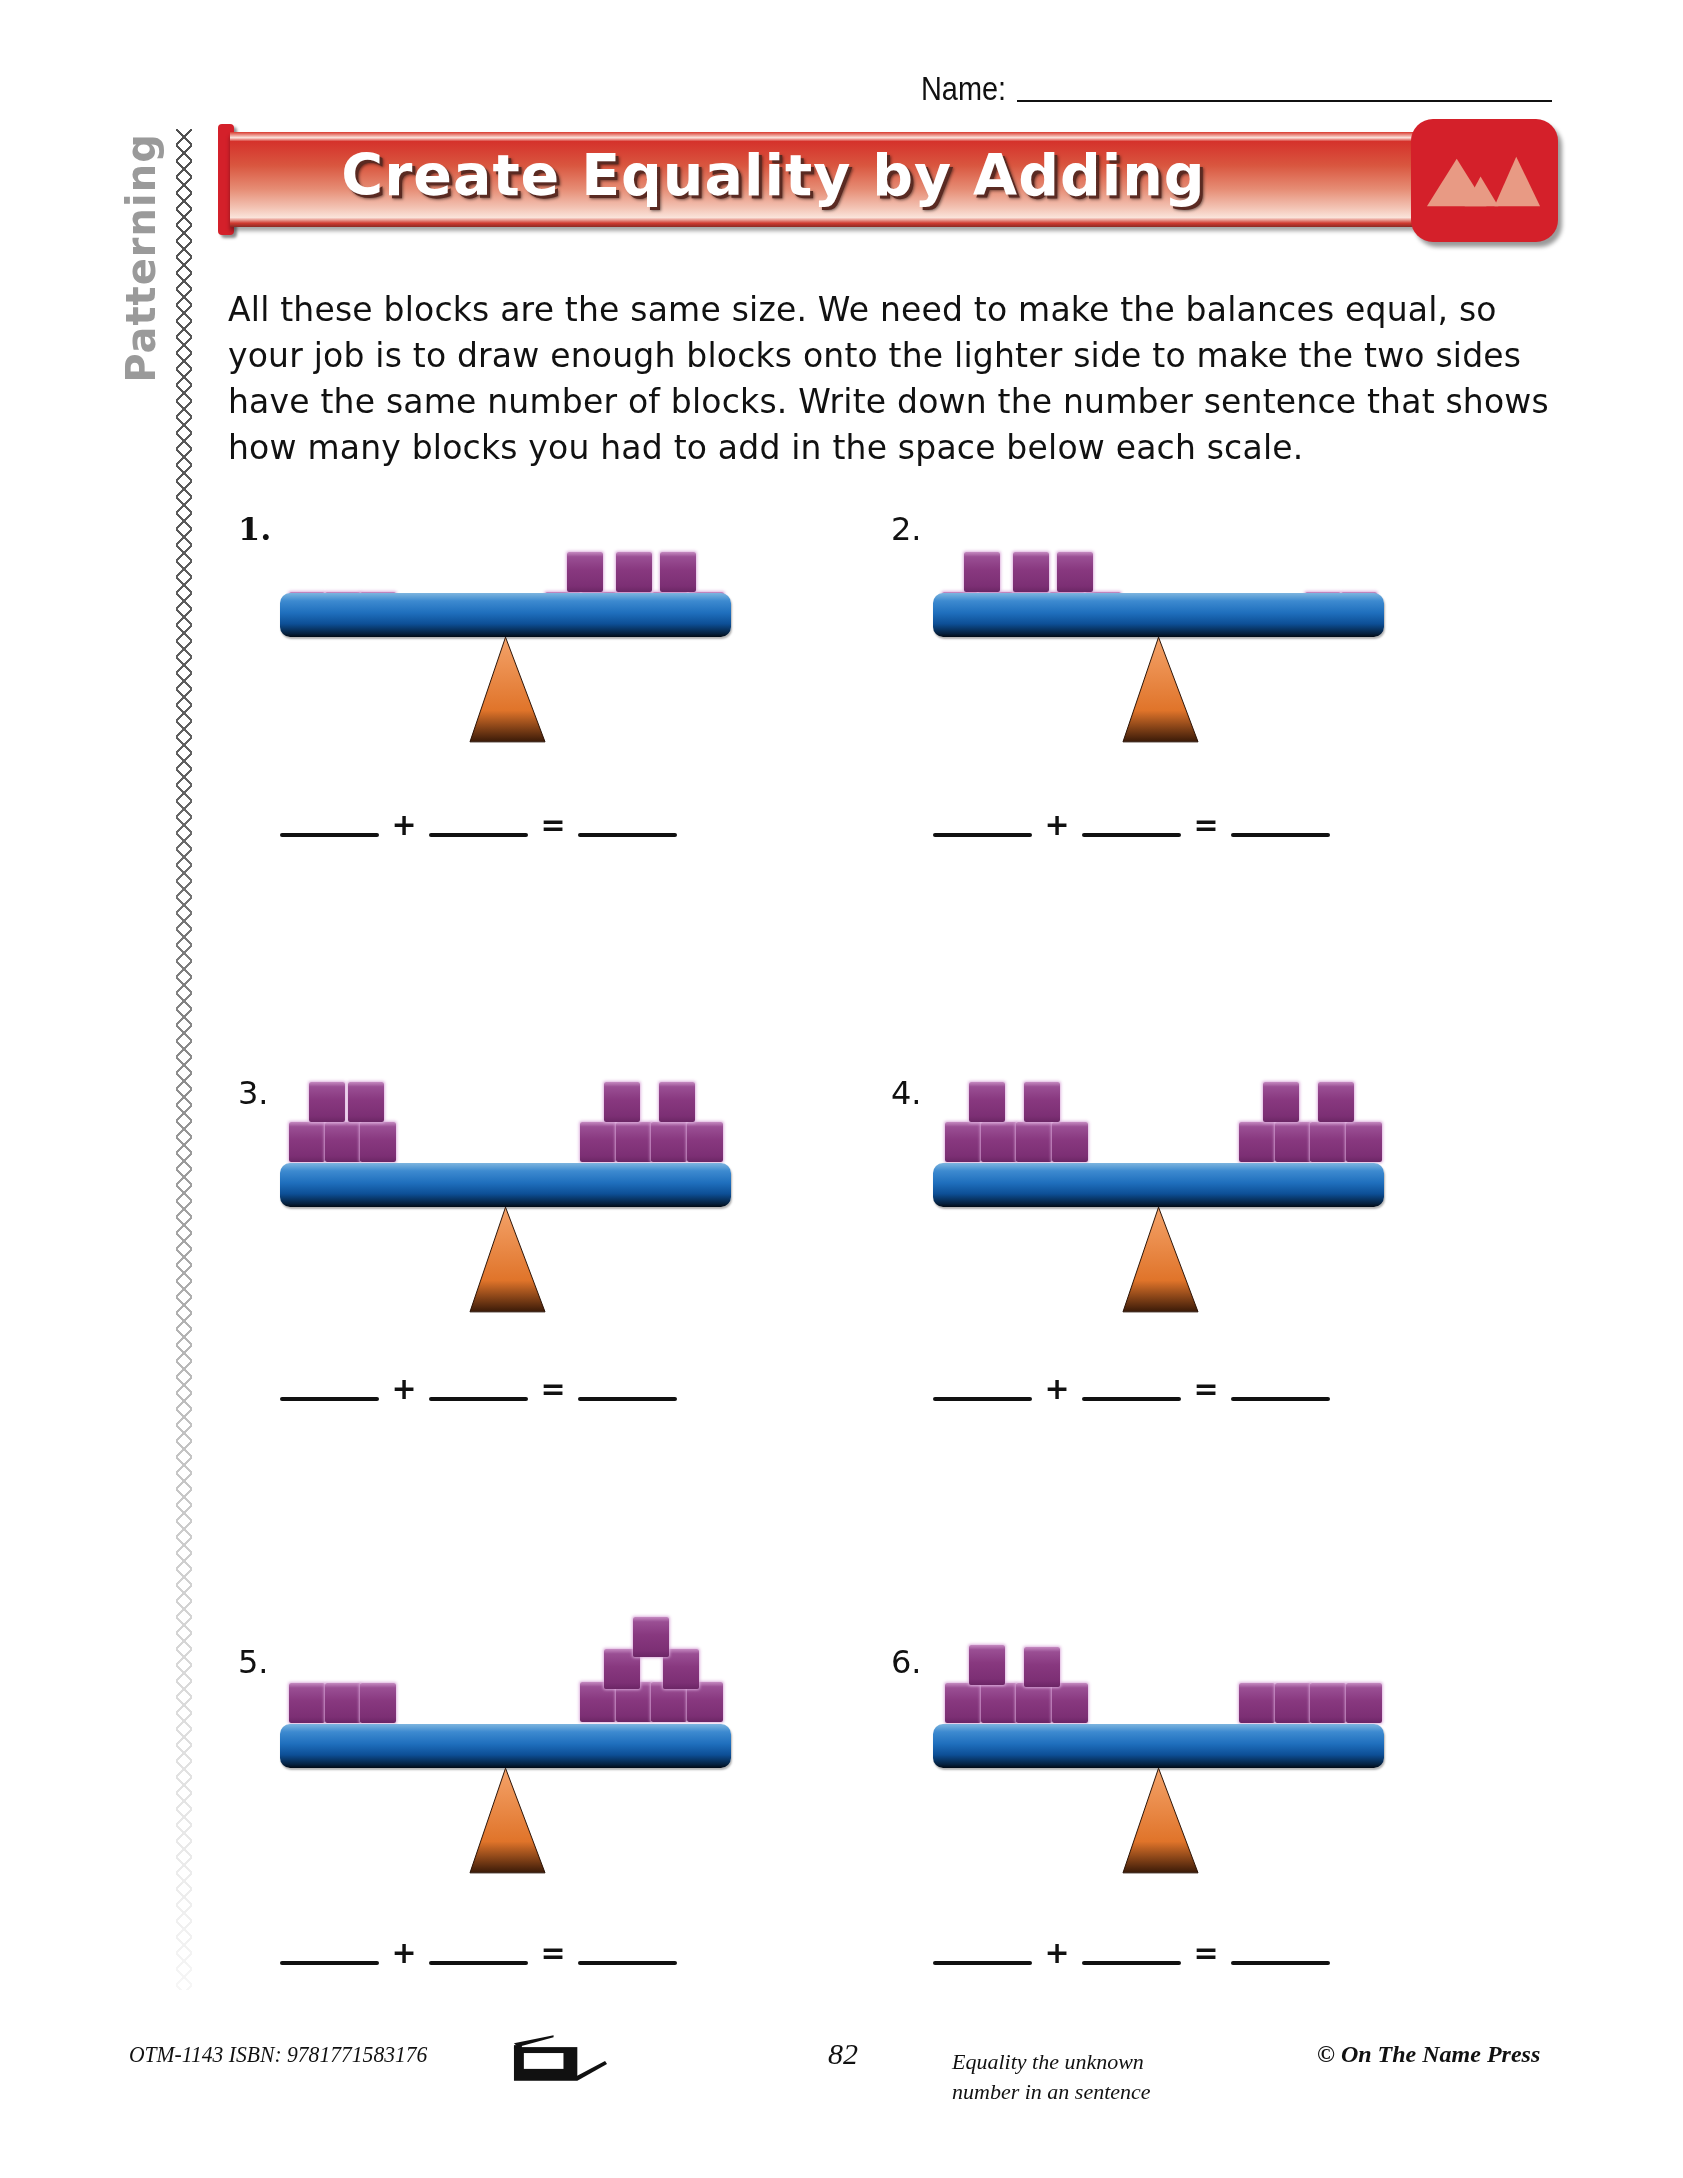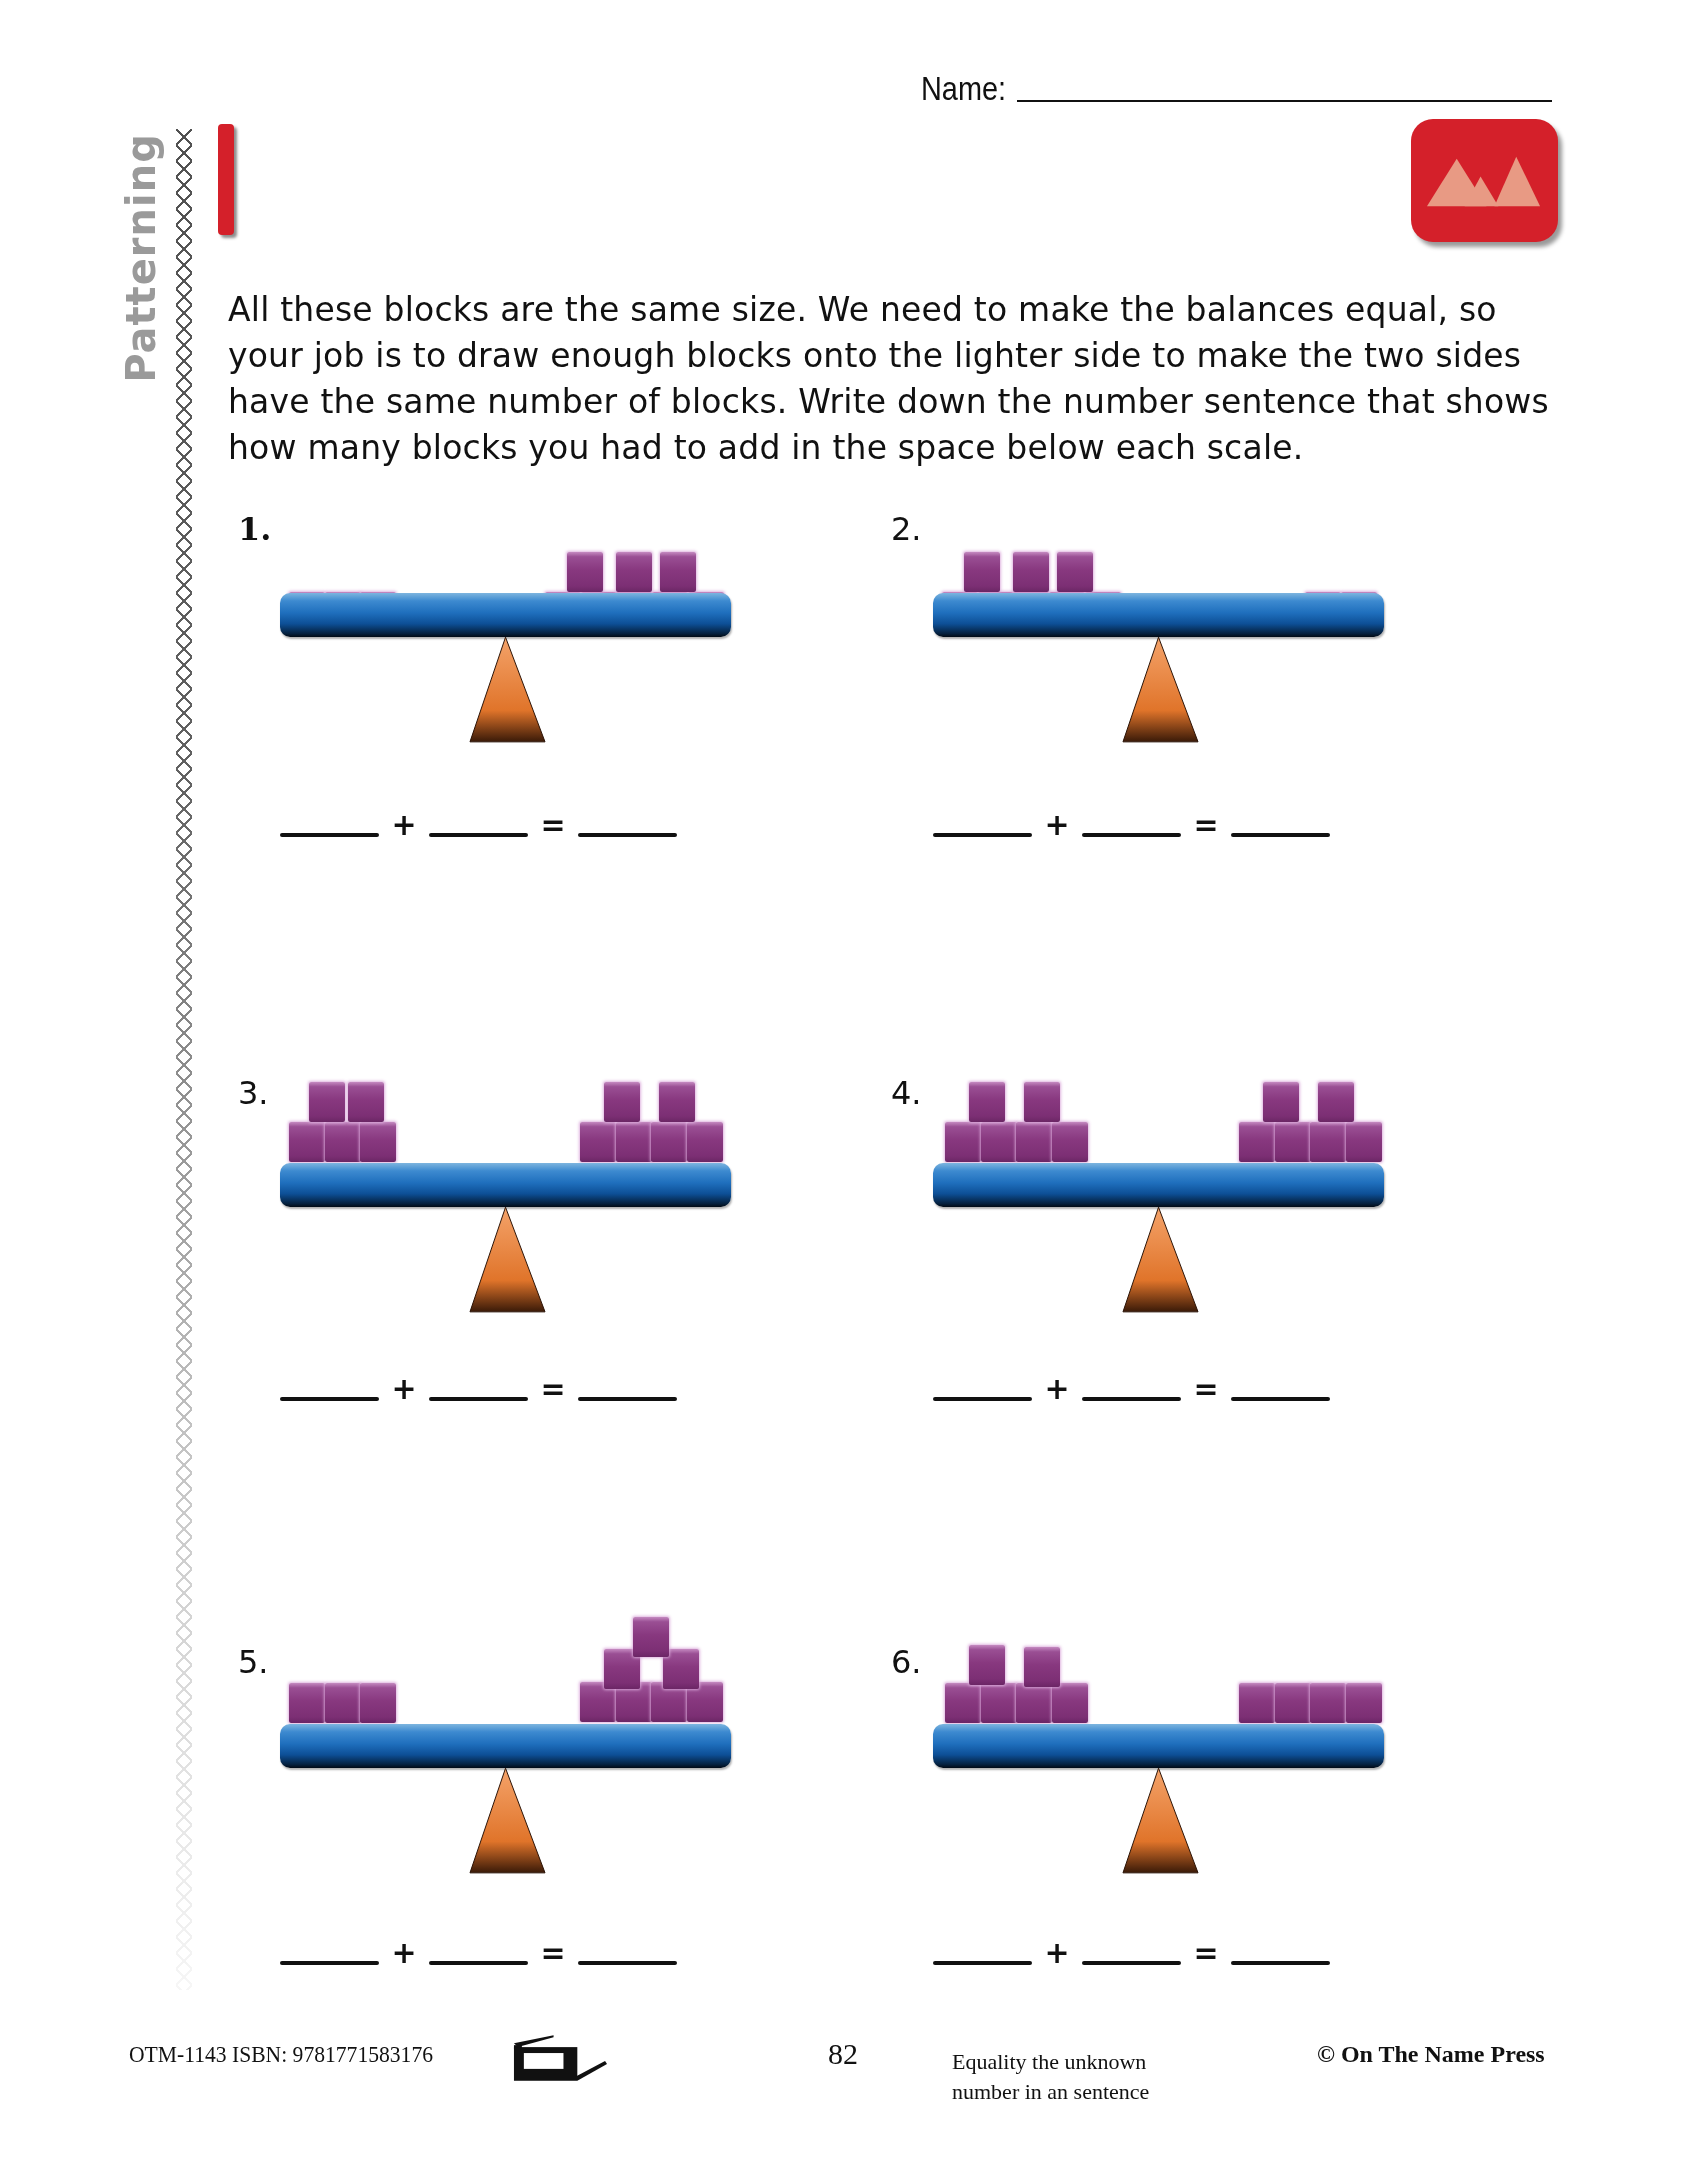--- a/index.html
+++ b/index.html
@@ -51,21 +51,21 @@
     .fulcrum { position: absolute; }
     .blocks { position: absolute; }
     .block { position: absolute; width: 36px; height: 40px;
       background: linear-gradient(to bottom, #c58ac1 0%, #9a4f94 12%, #88387f 45%, #7c2f74 85%, #6b2665 100%);
       box-shadow: 0 0 3px 1px rgba(220,170,220,0.9); border-radius: 2px; }
     .equation { position: absolute; left: 42px; display: flex; align-items: center; gap: 0; }
     .blank { display: inline-block; width: 99px; height: 0; border-bottom: 4px solid #111; border-radius: 2px; margin-top: 20px; }
     .op { display: inline-block; width: 50px; text-align: center; font-family: "DejaVu Sans", sans-serif; font-weight: bold; font-size: 30px; }
 
     
-    .footer { position: absolute; left: 0; top: 0; width: 1683px; height: 2178px; pointer-events: none; }
+    .footer { position: absolute; left: 0; top: 0; width: 1683px; height: 2178px; pointer-events: none; font-style: italic; }
     .footer-code { position: absolute; left: 129px; top: 2041px; font-family: "Liberation Serif", serif; font-size: 24px; transform: scaleX(0.9); transform-origin: left top; }
     .copier-icon { position: absolute; left: 510px; top: 2033px; }
     .page-num { position: absolute; left: 828px; top: 2037px; font-family: "Liberation Serif", serif; font-size: 30px; }
     .footer-desc { position: absolute; left: 952px; top: 2047px; font-family: "Liberation Serif", serif; font-size: 22px; line-height: 30px; }
     .footer-copy { position: absolute; left: 1317px; top: 2041px; font-family: "Liberation Serif", serif; font-size: 24px; font-weight: bold; }
   </style>
 </head>
 <body>
 
 <div class="side-label">
@@ -73,20 +73,23 @@
 </div>
 <div class="diamond-chain"></div>
 
 <div class="name-row">
   <span class="name-label">Name:</span>
   <span class="name-line"></span>
 </div>
 
 <div class="banner">
   <div class="banner-cap"></div>
+  <div class="banner-bar">
+    <div class="banner-title">Create Equality by Adding</div>
+  </div>
 </div>
 <div class="badge">
   <svg width="147" height="123" viewBox="0 0 148 124">
     <polygon points="16,88 46,40 76,88" fill="#e89a84"></polygon>
     <polygon points="54,88 70,58 88,88" fill="#e89a84"></polygon>
     <polygon points="84,88 106,38 130,88" fill="#e89a84"></polygon>
   </svg>
 </div>
 
 <div class="instructions">All these blocks are the same size. We need to make the balances equal, so your job is to draw enough blocks onto the lighter side to make the two sides have the same number of blocks. Write down the number sentence that shows how many blocks you had to add in the space below each scale.</div>

